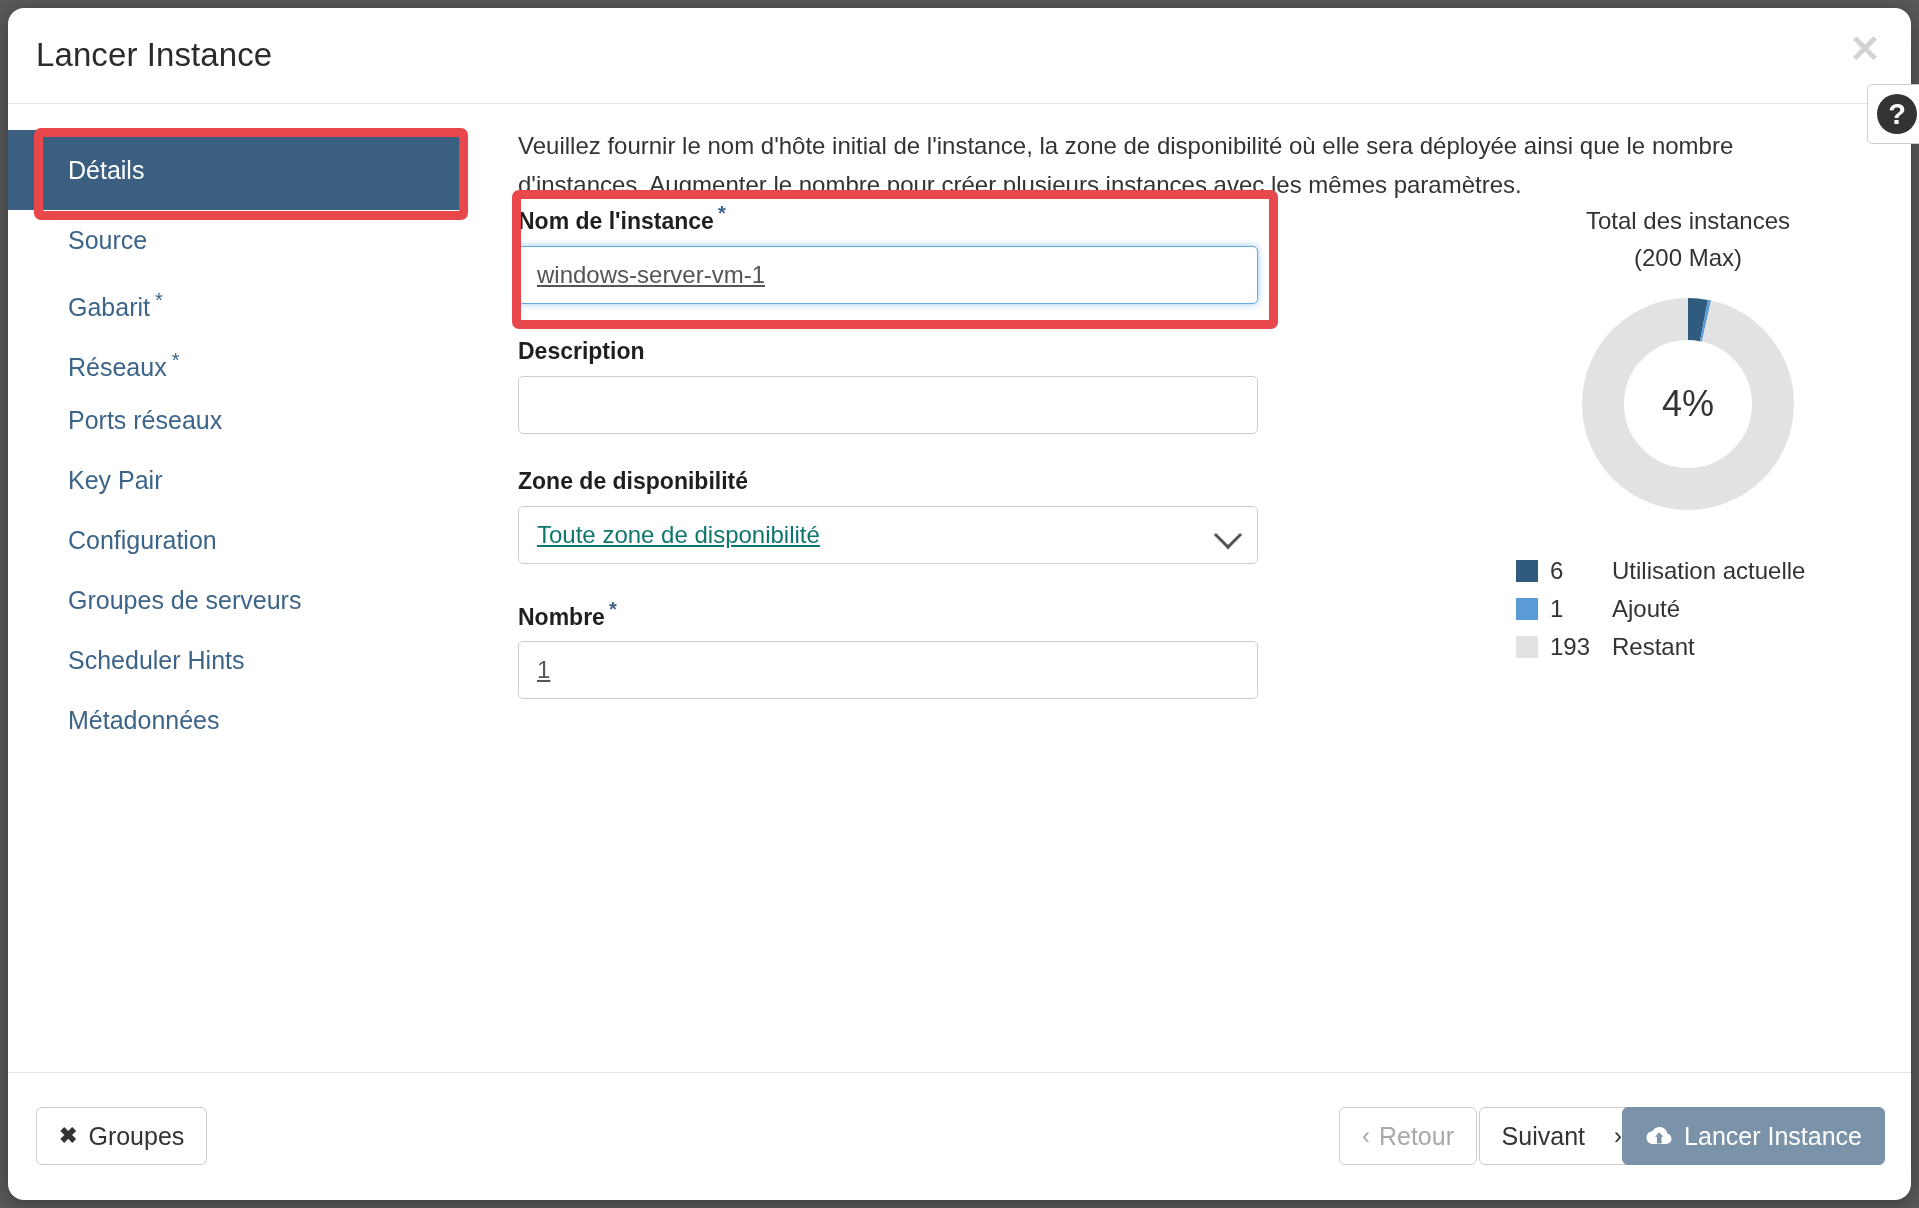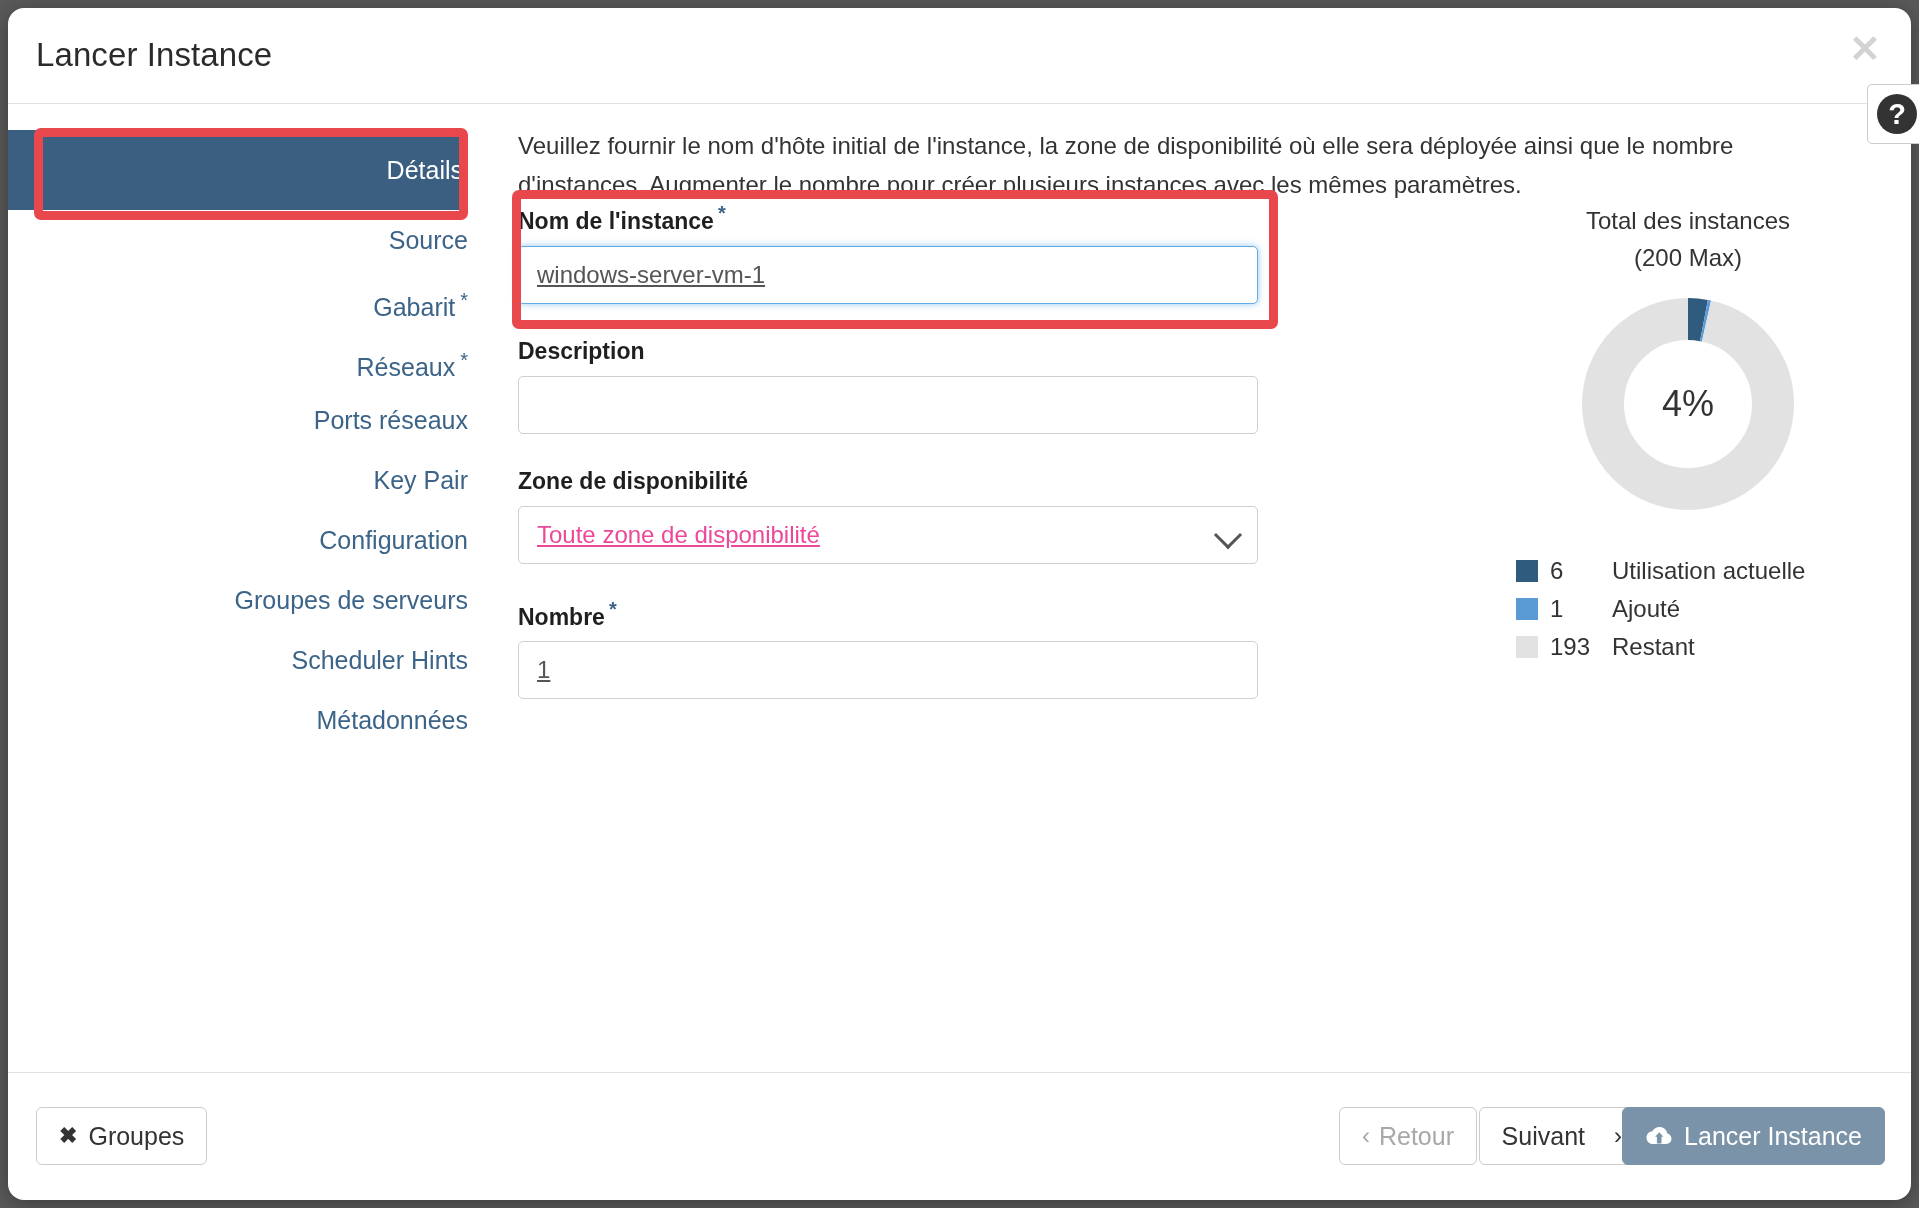--- a/index.html
+++ b/index.html
@@ -109,21 +109,20 @@
   }
   .nav-item {
     position: relative;
     margin: 0 0 0 60px;
     padding: 14px 0 14px 0;
     font-size: 25px;
     color: #3c6488;
     cursor: pointer;
     height: 32px;
     line-height: 32px;
-    text-align: right;
   }
   .nav-item .req {
     color: #3c6488;
     font-size: 20px;
     vertical-align: super;
     margin-left: 5px;
   }
   .nav-item.active {
     background: #3a5f81;
     color: #ffffff;
@@ -212,21 +211,21 @@
     position: absolute;
     right: 20px;
     top: 19px;
     width: 17px;
     height: 17px;
     border-right: 3px solid #555;
     border-bottom: 3px solid #555;
     transform: rotate(45deg);
     pointer-events: none;
   }
-  .sel-input { color: #ec4899; }
+  .sel-input { color: #0f766e; }
 
   
   .name-highlight {
     position: absolute;
     left: -6px;
     top: -12px;
     width: 766px;
     height: 139px;
     border: 9px solid #e8474c;
     border-radius: 7px;

